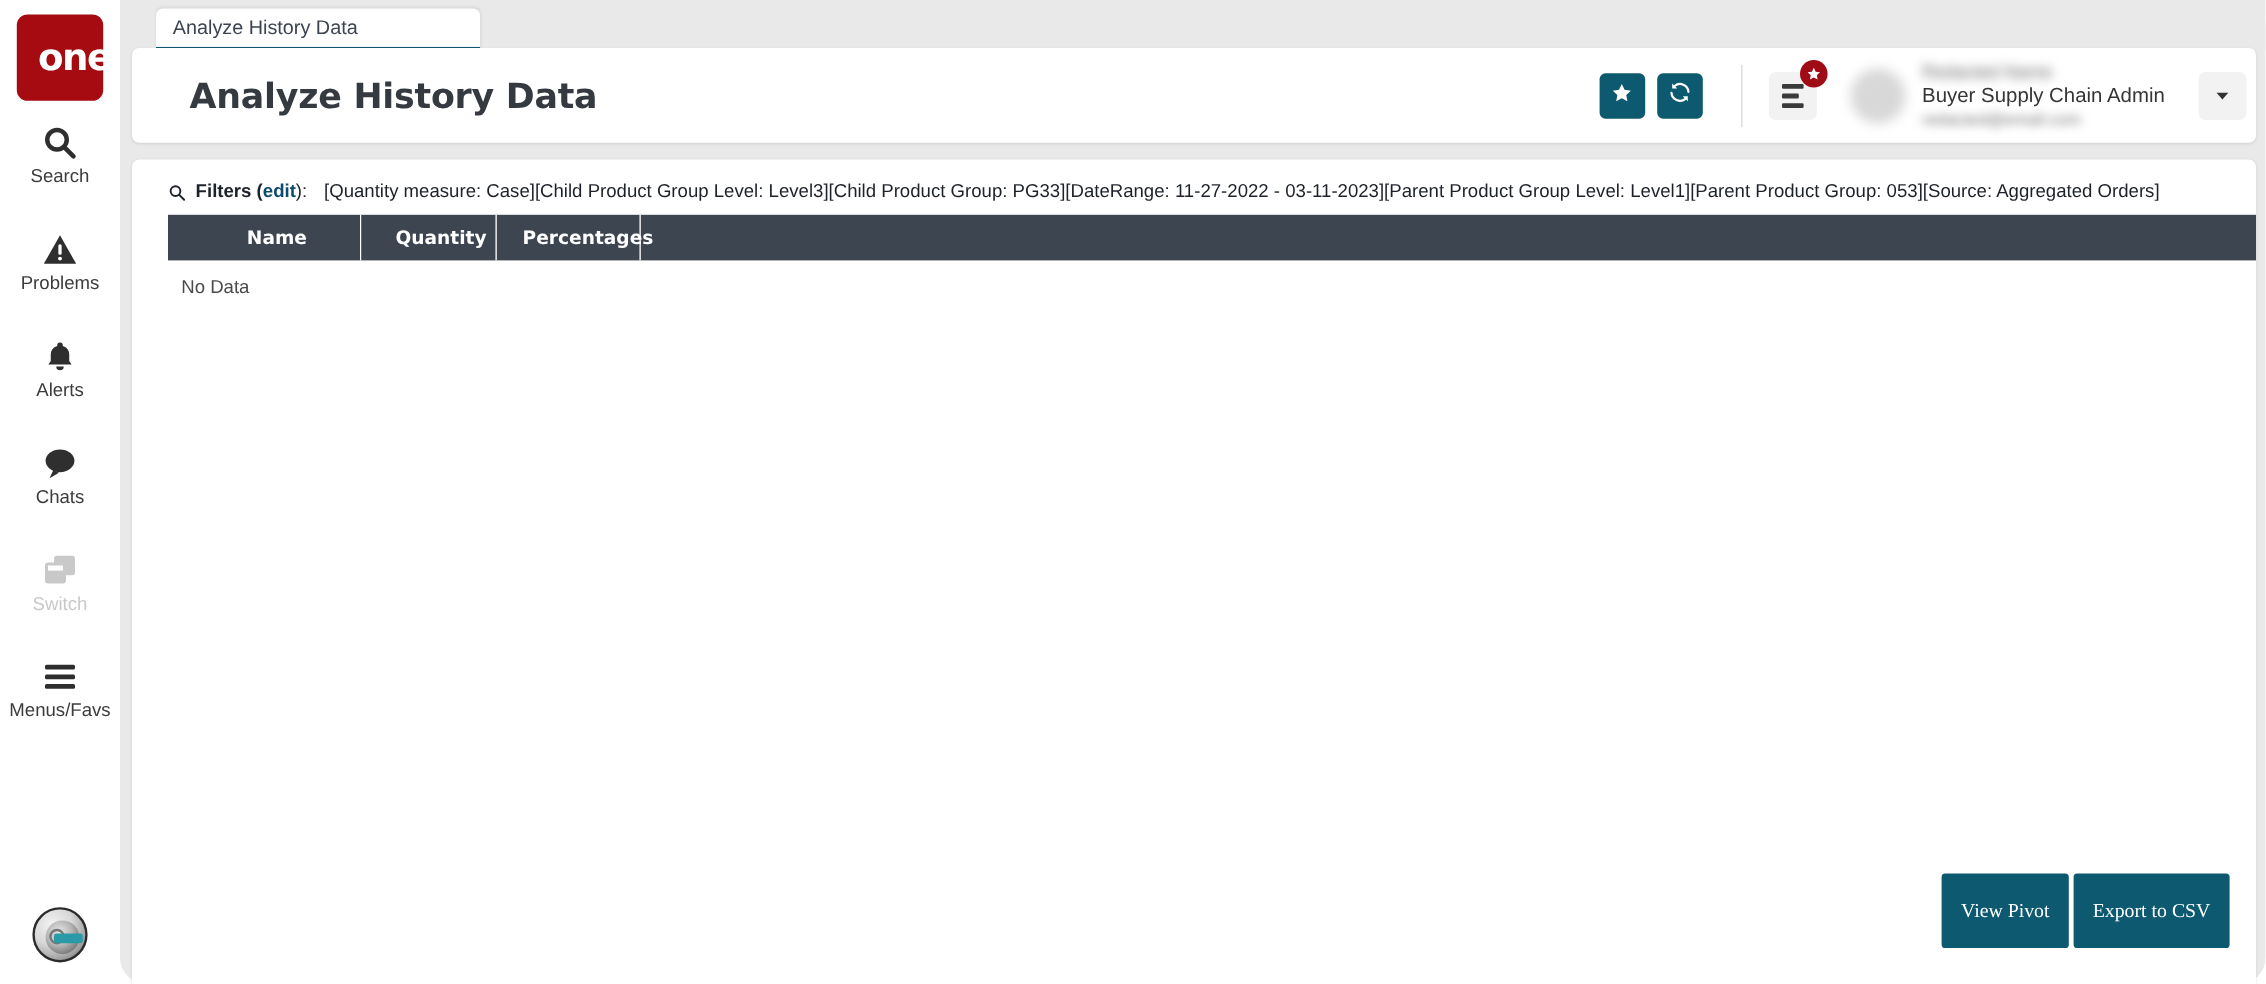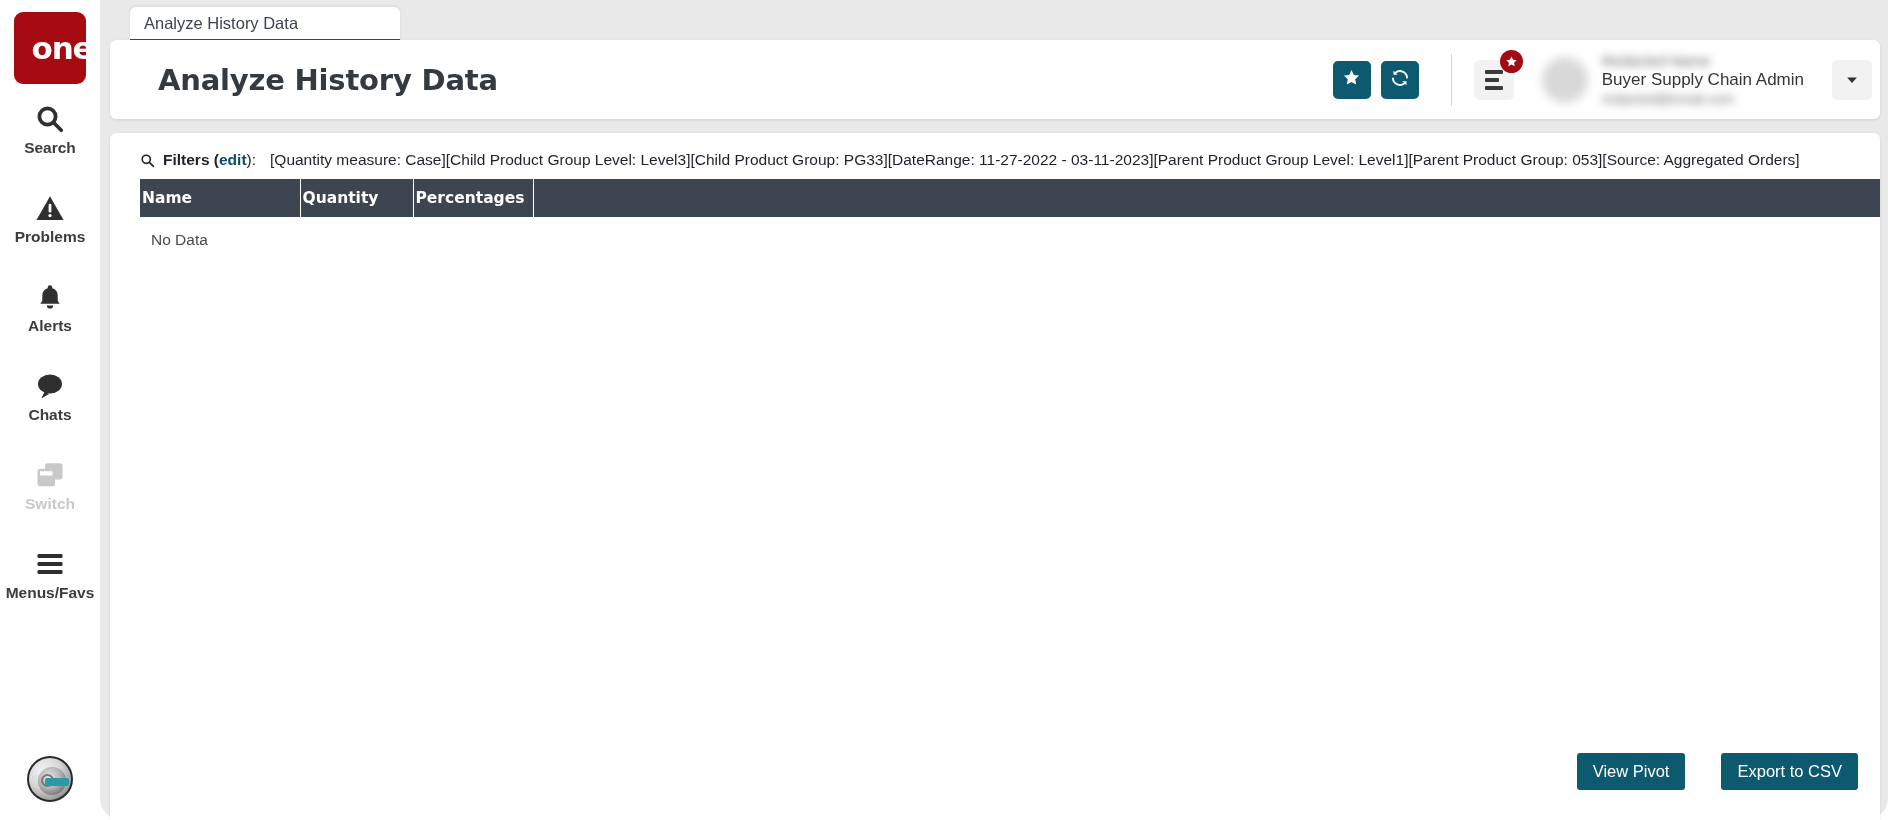--- a/index.html
+++ b/index.html
@@ -26,21 +26,21 @@
     position: relative;
   }
   #logo .logotext {
     color: #ffffff; font-size: 31px; font-weight: 700;
     letter-spacing: -1.2px; line-height: 1; font-family: "DejaVu Sans", sans-serif; margin-left: 24px;
   }
   .nav-item {
     width: 100px; height: 89px;
     display: flex; flex-direction: column;
     align-items: center; justify-content: center;
-    gap: 4px; cursor: pointer; font-weight: bold;
+    gap: 4px; cursor: pointer;
   }
   .nav-item .nav-icon {
     height: 34px; display: flex; align-items: center; justify-content: center;
     color: #2f2f2f;
   }
   .nav-item .nav-label {
     font-size: 15.5px; color: #3c3c3c; line-height: 1;
   }
   .nav-item.disabled .nav-icon { color: #c9c9c9; }
   .nav-item.disabled .nav-label { color: #c9c9c9; }
@@ -180,40 +180,40 @@
 
   table.grid {
     width: calc(100% - 30px);
     margin-left: 30px;
     border-collapse: collapse;
     table-layout: fixed;
   }
   table.grid thead tr { background: #3d4551; height: 38px; }
   table.grid thead th {
     color: #ffffff; font-size: 15.5px; font-weight: 700;
-    text-align: left; padding-left: 2px;
+    text-align: center; padding-left: 22px;
     border-right: 1px solid #ffffff;
     font-family: "DejaVu Sans", sans-serif;
   }
   table.grid thead th:last-child { border-right: none; }
   table.grid tbody td {
     font-size: 15.5px; color: #4a4a4a;
     padding: 14px 0 0 11px; vertical-align: top;
   }
 
   
   #footer-actions {
     position: absolute; right: 22px; bottom: 30px;
     display: flex; gap: 4px;
   }
   .pill-btn {
     background: #0d5a70; color: #ffffff;
     border: none; border-radius: 3px;
-    font-size: 16.5px; padding: 9px 16px;
-    cursor: pointer; font-family: Liberation Sans, sans-serif; margin-left: 32px;
+    font-size: 16.5px; padding: 21px 16px;
+    cursor: pointer; font-family: Liberation Serif, serif;
   }
 </style>
 </head>
 <body>
 
 <div id="app">
 
   <div id="sidebar">
 
     <div id="logo">

